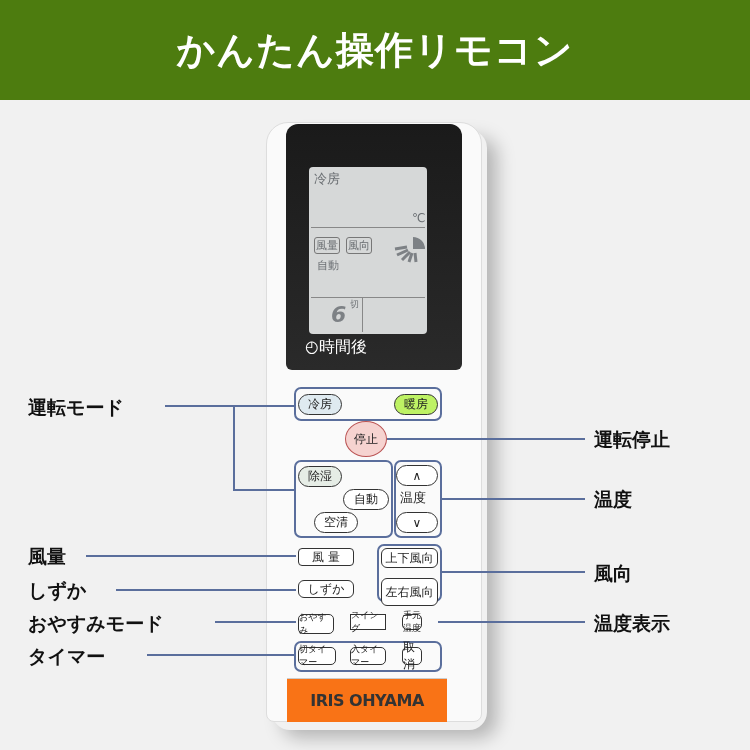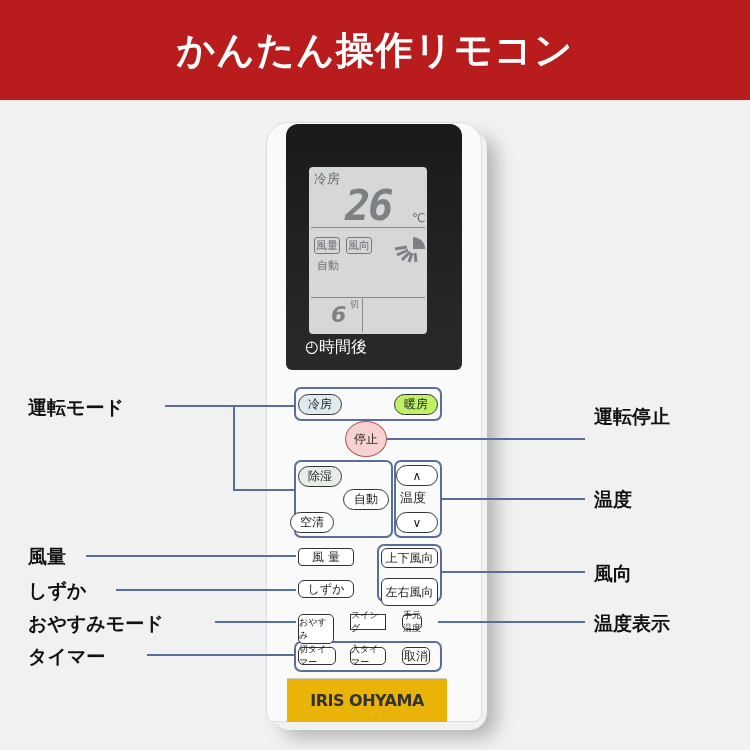--- a/index.html
+++ b/index.html
@@ -1,17 +1,17 @@
 <!DOCTYPE html>
 <html><head>
 <meta charset="utf-8">
 <style>
   *{box-sizing:border-box;margin:0;padding:0;}
   body{width:750px;height:750px;overflow:hidden;background:#f1f1f1;font-family:"DejaVu Sans",sans-serif;position:relative;}
-  .header{position:absolute;left:0;top:0;width:750px;height:100px;background:#b91c1c;display:flex;align-items:center;justify-content:center;}
+  .header{position:absolute;left:0;top:0;width:750px;height:100px;background:#4d7c0f;display:flex;align-items:center;justify-content:center;}
   .header-title{color:#fff;font-size:38px;font-weight:bold;letter-spacing:1px;}
   .remote-shadow{position:absolute;left:272px;top:130px;width:215px;height:600px;border-radius:18px;box-shadow:10px 8px 18px rgba(0,0,0,0.25);}
   .remote{position:absolute;left:266px;top:122px;width:216px;height:600px;background:#fafafa;border-radius:22px 22px 8px 8px;border:1px solid #ddd;}
   .screen-frame{position:absolute;left:286px;top:124px;width:176px;height:246px;background:linear-gradient(#1a1a1a,#2a2a2a);border-radius:12px 12px 6px 6px;}
   .lcd{position:absolute;left:309px;top:167px;width:118px;height:167px;background:#d6d8d8;border-radius:4px;color:#6a6e72;}
   .lcd .mode{position:absolute;left:5px;top:3px;font-size:13px;}
   .lcd .temp{position:absolute;left:36px;top:14px;font-size:42px;font-family:"DejaVu Sans Mono",monospace;font-weight:bold;color:#7d8185;letter-spacing:-2px;font-style:italic;}
   .lcd .deg{position:absolute;left:103px;top:44px;font-size:12px;}
   .lcd .hr1{position:absolute;left:2px;top:60px;width:114px;height:1px;background:#888;}
   .lcd .badge{position:absolute;top:70px;font-size:11px;border:1px solid #777;border-radius:3px;padding:0 1px;}
@@ -19,37 +19,36 @@
   .lcd .fan{position:absolute;left:84px;top:68px;width:32px;height:28px;}
   .lcd .hr2{position:absolute;left:2px;top:130px;width:114px;height:1px;background:#888;}
   .lcd .vr{position:absolute;left:53px;top:131px;width:1px;height:34px;background:#888;}
   .lcd .timer-num{position:absolute;left:22px;top:135px;font-size:22px;font-style:italic;font-weight:bold;color:#7d8185;}
   .lcd .timer-unit{position:absolute;left:41px;top:131px;font-size:9px;}
   .timer-label{position:absolute;left:305px;top:337px;color:#fff;font-size:16px;}
   .btn{position:absolute;border:1.5px solid #333;border-radius:12px;font-size:12px;display:flex;align-items:center;justify-content:center;background:#fff;color:#222;}
   .grp{position:absolute;border:2px solid #5a6e9c;border-radius:7px;}
   .lbl{position:absolute;font-size:19px;font-weight:bold;color:#111;}
   .ln{position:absolute;background:#5a6e9c;}
-  .logo-panel{position:absolute;left:287px;top:678px;width:160px;height:44px;background:#eab308;border-top:1px solid #ccc;}
+  .logo-panel{position:absolute;left:287px;top:678px;width:160px;height:44px;background:#f97316;border-top:1px solid #ccc;}
   .logo{position:absolute;left:0;top:12px;width:100%;text-align:center;font-weight:bold;font-size:16px;color:#333;letter-spacing:-0.5px;}
 </style>
 </head>
 <body>
 
 <div class="header">
   <span class="header-title">かんたん操作リモコン</span>
 </div>
 
 <div class="remote-shadow"></div>
 <div class="remote"></div>
 <div class="screen-frame"></div>
 
 <div class="lcd">
   <span class="mode">冷房</span>
-  <span class="temp">26</span>
   <span class="deg">℃</span>
   <div class="hr1"></div>
   <span class="badge" style="left:5px">風量</span>
   <span class="badge" style="left:37px">風向</span>
   <span class="auto">自動</span>
   <svg class="fan" viewBox="0 0 32 28">
     <path d="M20 2 A12 12 0 0 1 32 14 L20 14 Z" fill="#7d8185"></path>
     <g stroke="#7d8185" stroke-width="3">
       <line x1="2" y1="14" x2="14" y2="12"></line>
         <line x1="4" y1="20" x2="15" y2="15"></line>
@@ -69,52 +68,52 @@
 <div class="grp" style="left:294px;top:460px;width:99px;height:78px"></div>
 <div class="grp" style="left:394px;top:460px;width:48px;height:78px"></div>
 <div class="grp" style="left:377px;top:544px;width:65px;height:58px"></div>
 <div class="grp" style="left:294px;top:641px;width:148px;height:31px"></div>
 
 <div class="btn" style="left:298px;top:394px;width:44px;height:21px;background:#dfeaf0">冷房</div>
 <div class="btn" style="left:394px;top:394px;width:44px;height:21px;background:#bef264">暖房</div>
 <div class="btn" style="left:345px;top:421px;width:42px;height:36px;border-radius:50%;background:#f6d3d0;border-color:#b55">停止</div>
 <div class="btn" style="left:298px;top:466px;width:44px;height:21px;background:#e6ede6">除湿</div>
 <div class="btn" style="left:343px;top:489px;width:46px;height:21px">自動</div>
-<div class="btn" style="left:290px;top:512px;width:44px;height:21px">空清</div>
+<div class="btn" style="left:314px;top:512px;width:44px;height:21px">空清</div>
 <div class="btn" style="left:396px;top:465px;width:42px;height:21px">∧</div>
 <span style="position:absolute;left:400px;top:489px;font-size:13px;color:#222">温度</span>
 <div class="btn" style="left:396px;top:512px;width:42px;height:21px">∨</div>
 <div class="btn" style="left:298px;top:548px;width:56px;height:18px;border-radius:4px">風 量</div>
 <div class="btn" style="left:298px;top:580px;width:56px;height:18px;border-radius:6px">しずか</div>
 <div class="btn" style="left:381px;top:548px;width:57px;height:20px;border-radius:6px">上下風向</div>
 <div class="btn" style="left:381px;top:578px;width:57px;height:28px;border-radius:6px">左右風向</div>
-<div class="btn" style="left:298px;top:614px;width:36px;height:30px;border-radius:5px;font-size:9px">おやすみ</div>
+<div class="btn" style="left:298px;top:614px;width:36px;height:20px;border-radius:5px;font-size:9px">おやすみ</div>
 <div class="btn" style="left:350px;top:614px;width:36px;height:16px;border-radius:0;font-size:9px">スイング</div>
 <div class="btn" style="left:402px;top:614px;width:20px;height:16px;border-radius:5px;font-size:9px">手元温度</div>
 <div class="btn" style="left:298px;top:647px;width:38px;height:18px;border-radius:5px;font-size:9px">切タイマー</div>
 <div class="btn" style="left:350px;top:647px;width:36px;height:18px;border-radius:5px;font-size:9px">入タイマー</div>
-<div class="btn" style="left:402px;top:647px;width:28px;height:18px;border-radius:5px;font-size:12px">取消</div>
+<div class="btn" style="left:402px;top:647px;width:20px;height:18px;border-radius:5px;font-size:12px">取消</div>
 
 <div class="logo-panel">
   <div class="logo">IRIS OHYAMA</div>
 </div>
 
 <span class="lbl" style="left:28px;top:395px">運転モード</span>
 <div class="ln" style="left:165px;top:405px;width:129px;height:2px"></div>
 <div class="ln" style="left:233px;top:405px;width:2px;height:85px"></div>
 <div class="ln" style="left:233px;top:489px;width:61px;height:2px"></div>
 <span class="lbl" style="left:28px;top:544px">風量</span>
 <div class="ln" style="left:86px;top:555px;width:210px;height:2px"></div>
 <span class="lbl" style="left:28px;top:578px">しずか</span>
 <div class="ln" style="left:116px;top:589px;width:180px;height:2px"></div>
 <span class="lbl" style="left:28px;top:611px">おやすみモード</span>
 <div class="ln" style="left:215px;top:621px;width:81px;height:2px"></div>
 <span class="lbl" style="left:28px;top:644px">タイマー</span>
 <div class="ln" style="left:147px;top:654px;width:147px;height:2px"></div>
 
 <div class="ln" style="left:387px;top:438px;width:198px;height:2px"></div>
-<span class="lbl" style="left:594px;top:404px">運転停止</span>
+<span class="lbl" style="left:594px;top:427px">運転停止</span>
 <div class="ln" style="left:442px;top:498px;width:143px;height:2px"></div>
 <span class="lbl" style="left:594px;top:487px">温度</span>
 <div class="ln" style="left:442px;top:571px;width:143px;height:2px"></div>
 <span class="lbl" style="left:594px;top:561px">風向</span>
 <div class="ln" style="left:438px;top:621px;width:147px;height:2px"></div>
 <span class="lbl" style="left:594px;top:611px">温度表示</span>
 
 </body></html>

